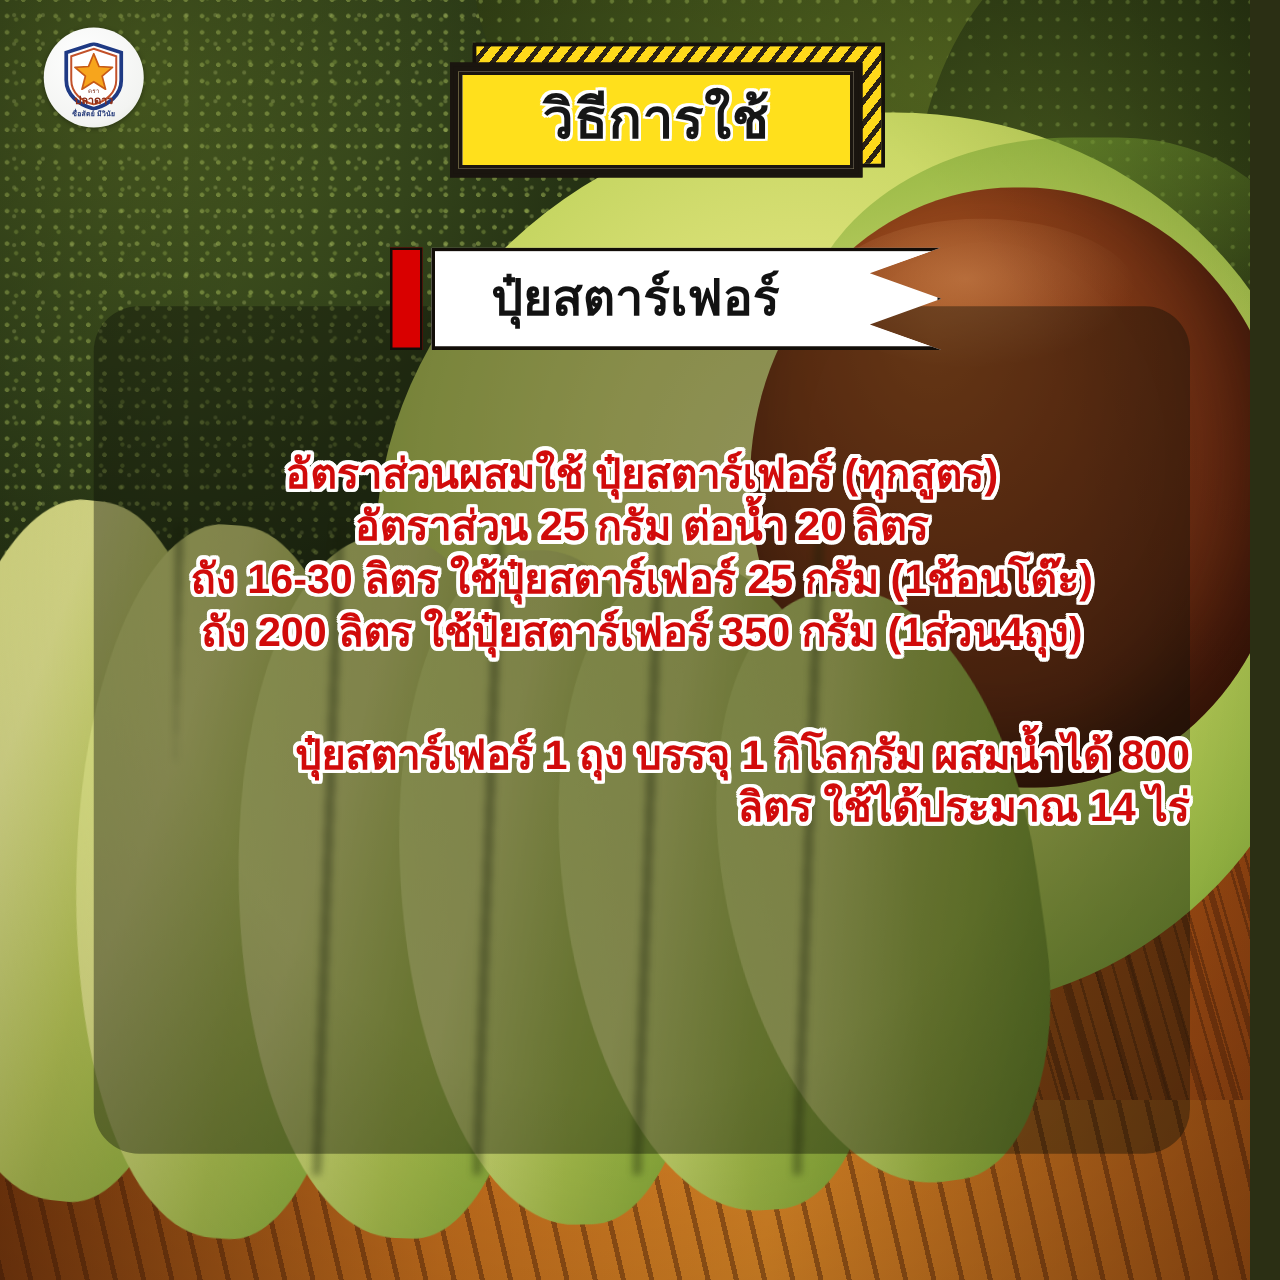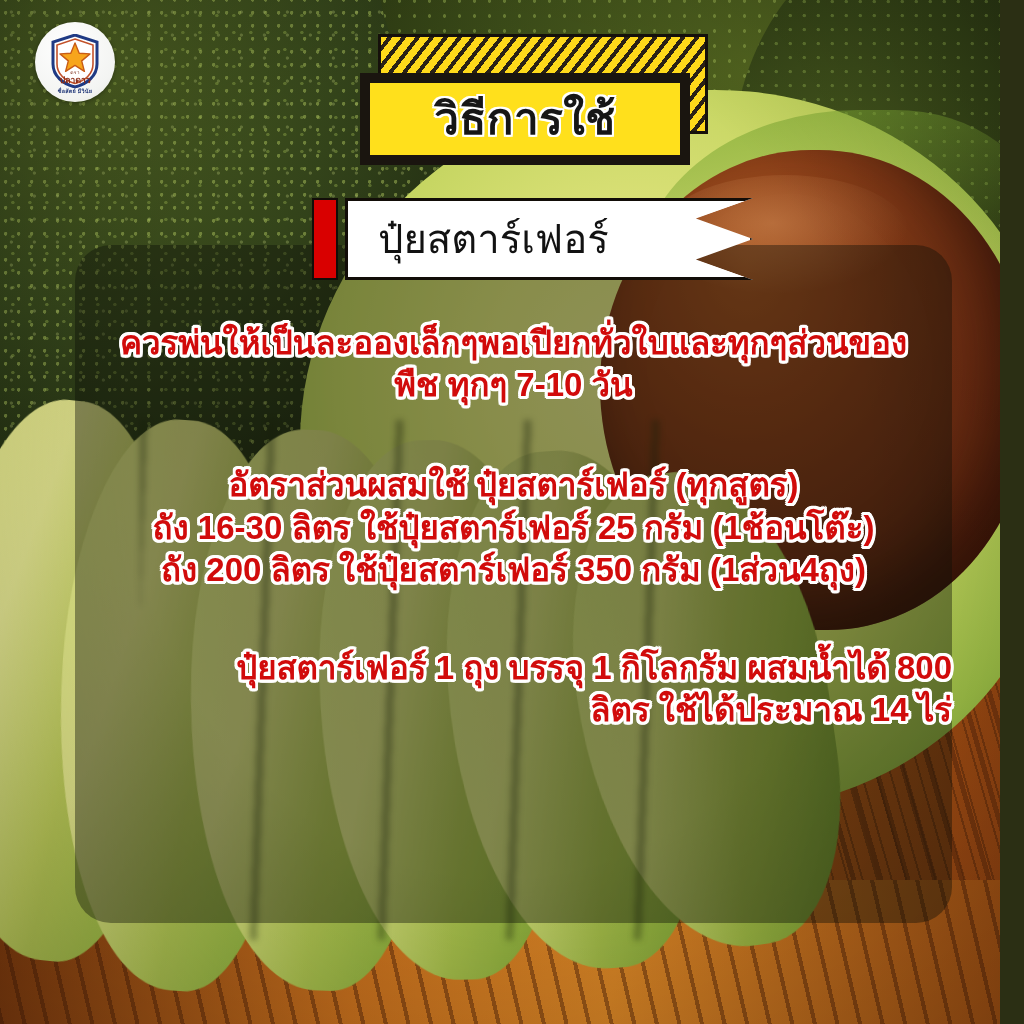--- a/index.html
+++ b/index.html
@@ -153,21 +153,20 @@
     background:repeating-linear-gradient(-52deg,
       #ffd91a 0px, #ffd91a 7px,
       #2a2116 7px, #2a2116 11px);
     border:3px solid #15100b;
   }
   .title-box {
     position:absolute; left:0; top:10px; width:330px; height:92px;
     background:#1a150f;
     border:3px solid #1a150f;
     padding:4px;
-    margin-top:23px;
   }
   .title-inner {
     width:100%; height:100%;
     background:#ffe01c;
     border:3px solid #ffffff;
     outline:3px solid #1a150f;
     outline-offset:-3px;
     display:flex; align-items:center; justify-content:center;
   }
   .title-text {
@@ -193,22 +192,22 @@
     clip-path:polygon(0 0, 100% 0, 86% 25%, 100% 50%, 86% 75%, 100% 100%, 0 100%);
     display:flex; align-items:center;
   }
   .ribbon-flag-bg {
     position:absolute; inset:0; background:#ffffff;
     -webkit-clip-path:polygon(0 0, 99% 0, 85% 25%, 99% 50%, 85% 75%, 99% 100%, 0 100%);
     clip-path:polygon(0 0, 99% 0, 85% 25%, 99% 50%, 85% 75%, 99% 100%, 0 100%);
   }
   .ribbon-text {
     position:relative; z-index:2;
-    padding-left:30px;
-    font-size:40px; font-weight:normal; color:#121212; line-height:1;
+    padding-left:45px;
+    font-size:40px; font-weight:bold; color:#121212; line-height:1;
     text-shadow:-1.5px -1.5px 0 #fff,1.5px -1.5px 0 #fff,-1.5px 1.5px 0 #fff,1.5px 1.5px 0 #fff;
   }
 
   
   .copy {
     position:absolute; left:75px; top:300px; width:877px;
     text-align:center;
     color:#d10b0b;
     font-weight:bold;
     line-height:1.28;
@@ -292,27 +291,24 @@
   <div class="ribbon-wrap">
     <div class="ribbon-red"></div>
     <div class="ribbon-flag">
       <div class="ribbon-flag-bg"></div>
       <span class="ribbon-text">ปุ๋ยสตาร์เฟอร์</span>
     </div>
   </div>
 
   <div class="copy">
 
-    <div class="blk blk-1">
-      <div class="ln">ควรพ่นให้เป็นละอองเล็กๆพอเปียกทั่วใบและทุกๆส่วนของ</div>
-      <div class="ln">พืช ทุกๆ 7-10 วัน</div>
-    </div>
 
     <div class="blk blk-2">
       <div class="ln">อัตราส่วนผสมใช้ ปุ๋ยสตาร์เฟอร์ (ทุกสูตร)</div>
+      <div class="ln">อัตราส่วน 25 กรัม ต่อน้ำ 20 ลิตร</div>
       <div class="ln">ถัง 16-30 ลิตร ใช้ปุ๋ยสตาร์เฟอร์ 25 กรัม (1ช้อนโต๊ะ)</div>
       <div class="ln">ถัง 200 ลิตร ใช้ปุ๋ยสตาร์เฟอร์ 350 กรัม (1ส่วน4ถุง)</div>
     </div>
 
     <div class="blk blk-3">
       <div class="ln">ปุ๋ยสตาร์เฟอร์ 1 ถุง บรรจุ 1 กิโลกรัม ผสมน้ำได้ 800</div>
       <div class="ln">ลิตร ใช้ได้ประมาณ 14 ไร่</div>
     </div>
 
   </div>

